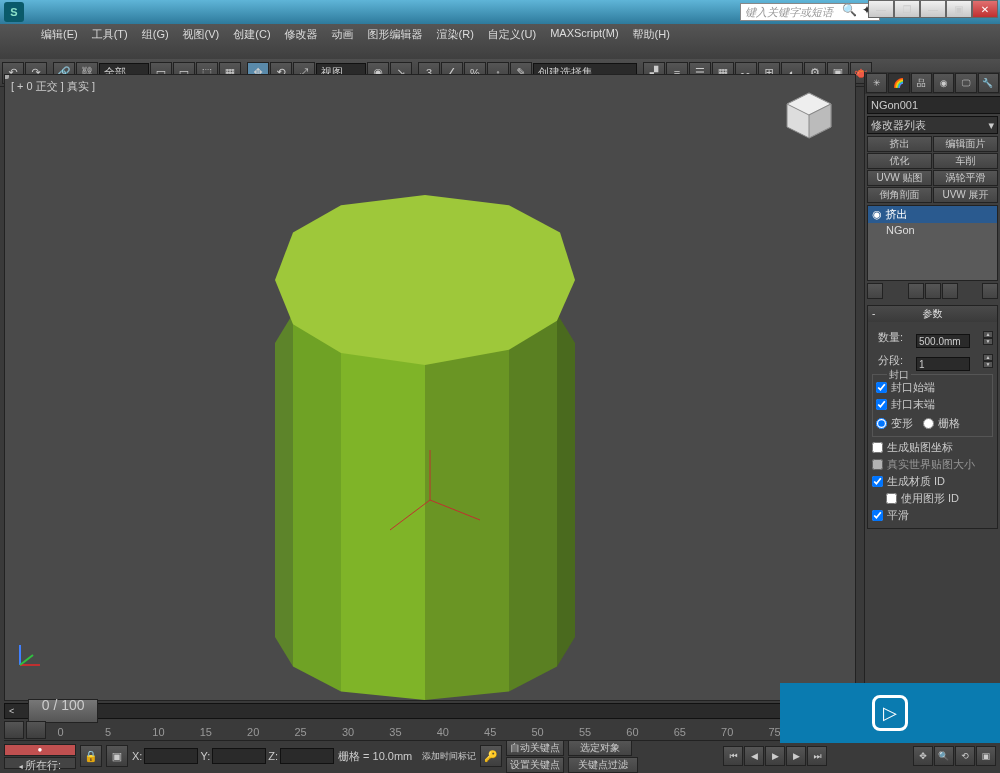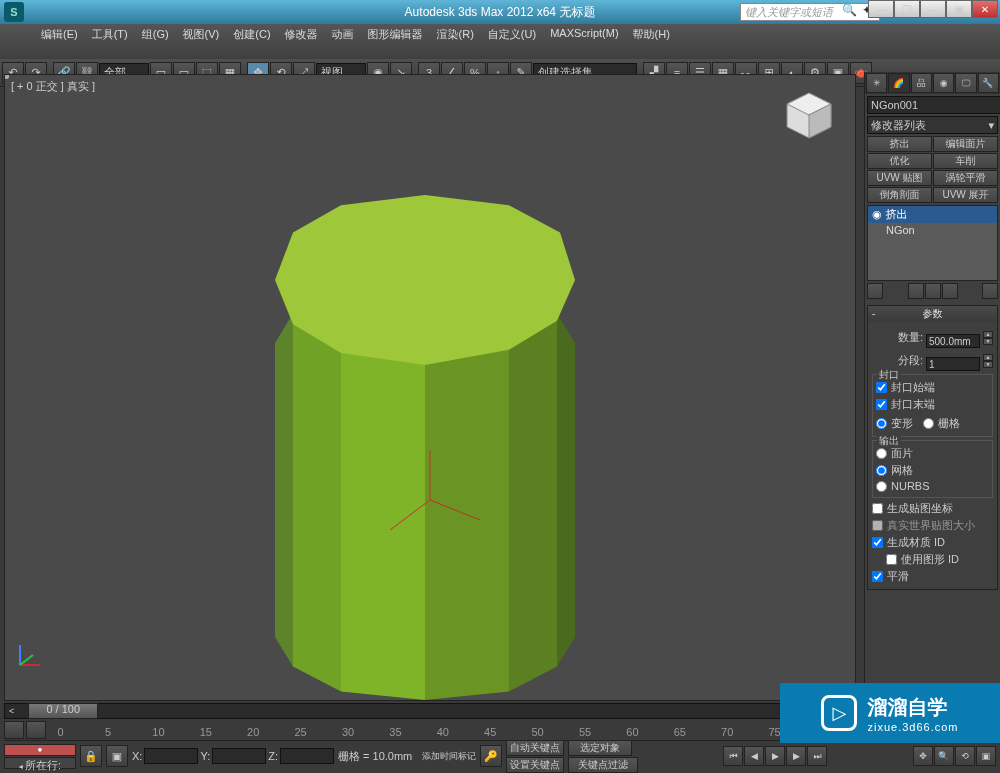--- a/index.html
+++ b/index.html
@@ -61,34 +61,34 @@
 .modbtn { height: 16px; background: linear-gradient(#555,#444); border: 1px solid #222; color: #ccc; text-align: center; font-size: 10px; line-height: 14px; }
 .stack { height: 76px; margin: 0 2px 2px; background: #5a5a5a; border: 1px solid #222; }
 .stack-item { padding: 1px 4px; color: #ddd; font-size: 10px; display:flex; align-items:center; gap:4px;}
 .stack-item.sel { background: #2a5a8f; color: #fff; }
 .stack-tools { height: 18px; margin: 0 2px 4px; display: flex; gap: 1px; justify-content:space-between;}
 .stack-tools .st { width: 16px; height: 16px; background: linear-gradient(#555,#444); border: 1px solid #222; }
 .rollout { margin: 0 2px 2px; border: 1px solid #222; }
 .roll-head { height: 16px; background: linear-gradient(#4a4a4a,#3a3a3a); text-align: center; font-size: 10px; line-height: 16px; color: #ddd; position:relative;}
 .roll-head::before{content:"-"; position:absolute; left:4px;}
 .roll-body { padding: 3px 4px; font-size: 10px; color: #ccc; }
-.param-row { display: flex; align-items: center; justify-content: flex-end; margin: 2px 0; gap: 3px; }
+.param-row { display: flex; align-items: center; justify-content: flex-end; margin: 2px 0; gap: 13px; }
 .param-row label { flex: 0 0 auto; }
 .spinner { width: 54px; height: 14px; background: #2a2a2a; border: 1px solid #111; color: #ccc; padding: 0 2px; font-size: 10px; display:flex; align-items:center;margin-top:7px;}
 .spin-btns { width: 10px; height: 14px; display: flex; flex-direction: column; }
 .spin-btns div { flex: 1; background: #555; border: 1px solid #222; font-size: 5px; text-align:center; line-height:5px;}
 .grp { border: 1px solid #555; margin: 3px 0; padding: 3px 3px; position: relative; }
-.grp-title { position: absolute; top: -7px; left: 4px; background: #3f3f3f; padding: 0 2px; font-size: 10px; }
+.grp-title { position: absolute; top: -7px; left: 14px; background: #3f3f3f; padding: 0 2px; font-size: 10px; }
 .chk, .rad { display: flex; align-items: center; gap: 4px; margin: 2px 0; font-size: 10px; }
 .chk input, .rad input { width: 11px; height: 11px; }
 
 
 .bottom { position: absolute; bottom: 0; left: 0; right: 0; height: 70px; background: #3a3a3a; }
 .timeslider { height: 16px; background: #2a2a2a; border: 1px solid #111; margin: 0 4px; display: flex; align-items: center; }
-.slider-thumb { width: 70px; height: 16px; background: linear-gradient(#777,#555); border: 1px solid #222; margin-left: 14px; text-align: center; font-size: 11px; line-height: 10px; }
+.slider-thumb { width: 70px; height: 24px; background: linear-gradient(#777,#555); border: 1px solid #222; margin-left: 14px; text-align: center; font-size: 14px; line-height: 10px; }
 .trackbar { height: 22px; margin: 0 4px; display: flex; align-items: center; border-bottom: 1px solid #222; }
 .trackbar .tb-btn { width: 20px; height: 18px; background: linear-gradient(#555,#3e3e3e); border: 1px solid #222; margin-right:2px;}
 .ticks { flex: 1; height: 18px; position: relative; font-size: 9px; color: #999; }
 .ticks span { position: absolute; top: 5px; }
 .statusbar { height: 30px; display: flex; align-items: center; padding: 0 4px; gap: 4px; }
 .status-left { width: 72px; display: flex; flex-direction:column; gap:1px;}
 .status-left .sb { height: 12px; background: #444; border: 1px solid #222; font-size:8px; text-align:center;}
 .prompt { flex: 0 0 250px; display:flex; flex-direction:column; gap:1px;}
 .prompt div { height: 12px; font-size: 10px; color: #ccc; }
 .coord { display: flex; gap: 2px; align-items: center; }
@@ -101,21 +101,20 @@
 .wm-icon { width: 36px; height: 36px; border: 3px solid #fff; border-radius: 8px; display: flex; align-items: center; justify-content: center; font-size: 18px; }
 .wm-text { display: flex; flex-direction: column; }
 .wm-text .t1 { font-size: 20px; font-weight: bold; }
 .wm-text .t2 { font-size: 11px; letter-spacing: 1px; }
 </style>
 </head>
 <body>
 
 <div class="titlebar">
   <div class="app-icon">S</div>
-  <div class="title-text">Autodesk 3ds Max  2012 x64     无标题</div>
   <div class="search-box">键入关键字或短语</div>
   <div class="title-icons">
     <span>🔍</span>
     <span>✦</span>
     <span>★</span>
     <span>?</span>
   </div>
   <div class="win-controls">
     <div class="win-btn">—</div>
     <div class="win-btn">❐</div>
@@ -293,35 +292,20 @@
                 <input type="radio" name="captype" checked="" style="">
                 <span>变形</span>
               </div>
             <div class="rad">
                 <input type="radio" name="captype" style="">
                 <span>栅格</span>
               </div>
           </div>
         </div>
 
-        <div class="grp">
-          <div class="grp-title">输出</div>
-          <div class="rad">
-              <input type="radio" name="out" style="">
-              <span>面片</span>
-            </div>
-          <div class="rad">
-              <input type="radio" name="out" checked="" style="">
-              <span>网格</span>
-            </div>
-          <div class="rad">
-              <input type="radio" name="out" style="">
-              <span>NURBS</span>
-            </div>
-        </div>
 
         <div class="chk">
             <input type="checkbox" style="">
             <span>生成贴图坐标</span>
           </div>
         <div class="chk" style="opacity:.6">
             <input type="checkbox" style="">
             <span>真实世界贴图大小</span>
           </div>
         <div class="chk">
@@ -405,17 +389,13 @@
       <div class="ab">✥</div>
       <div class="ab">🔍</div>
       <div class="ab">⟲</div>
       <div class="ab">▣</div>
     </div>
   </div>
 </div>
 
 <div class="watermark">
   <div class="wm-icon">▷</div>
-  <div class="wm-text">
-    <div class="t1">溜溜自学</div>
-    <div class="t2">zixue.3d66.com</div>
-  </div>
 </div>
 
 </body></html>

